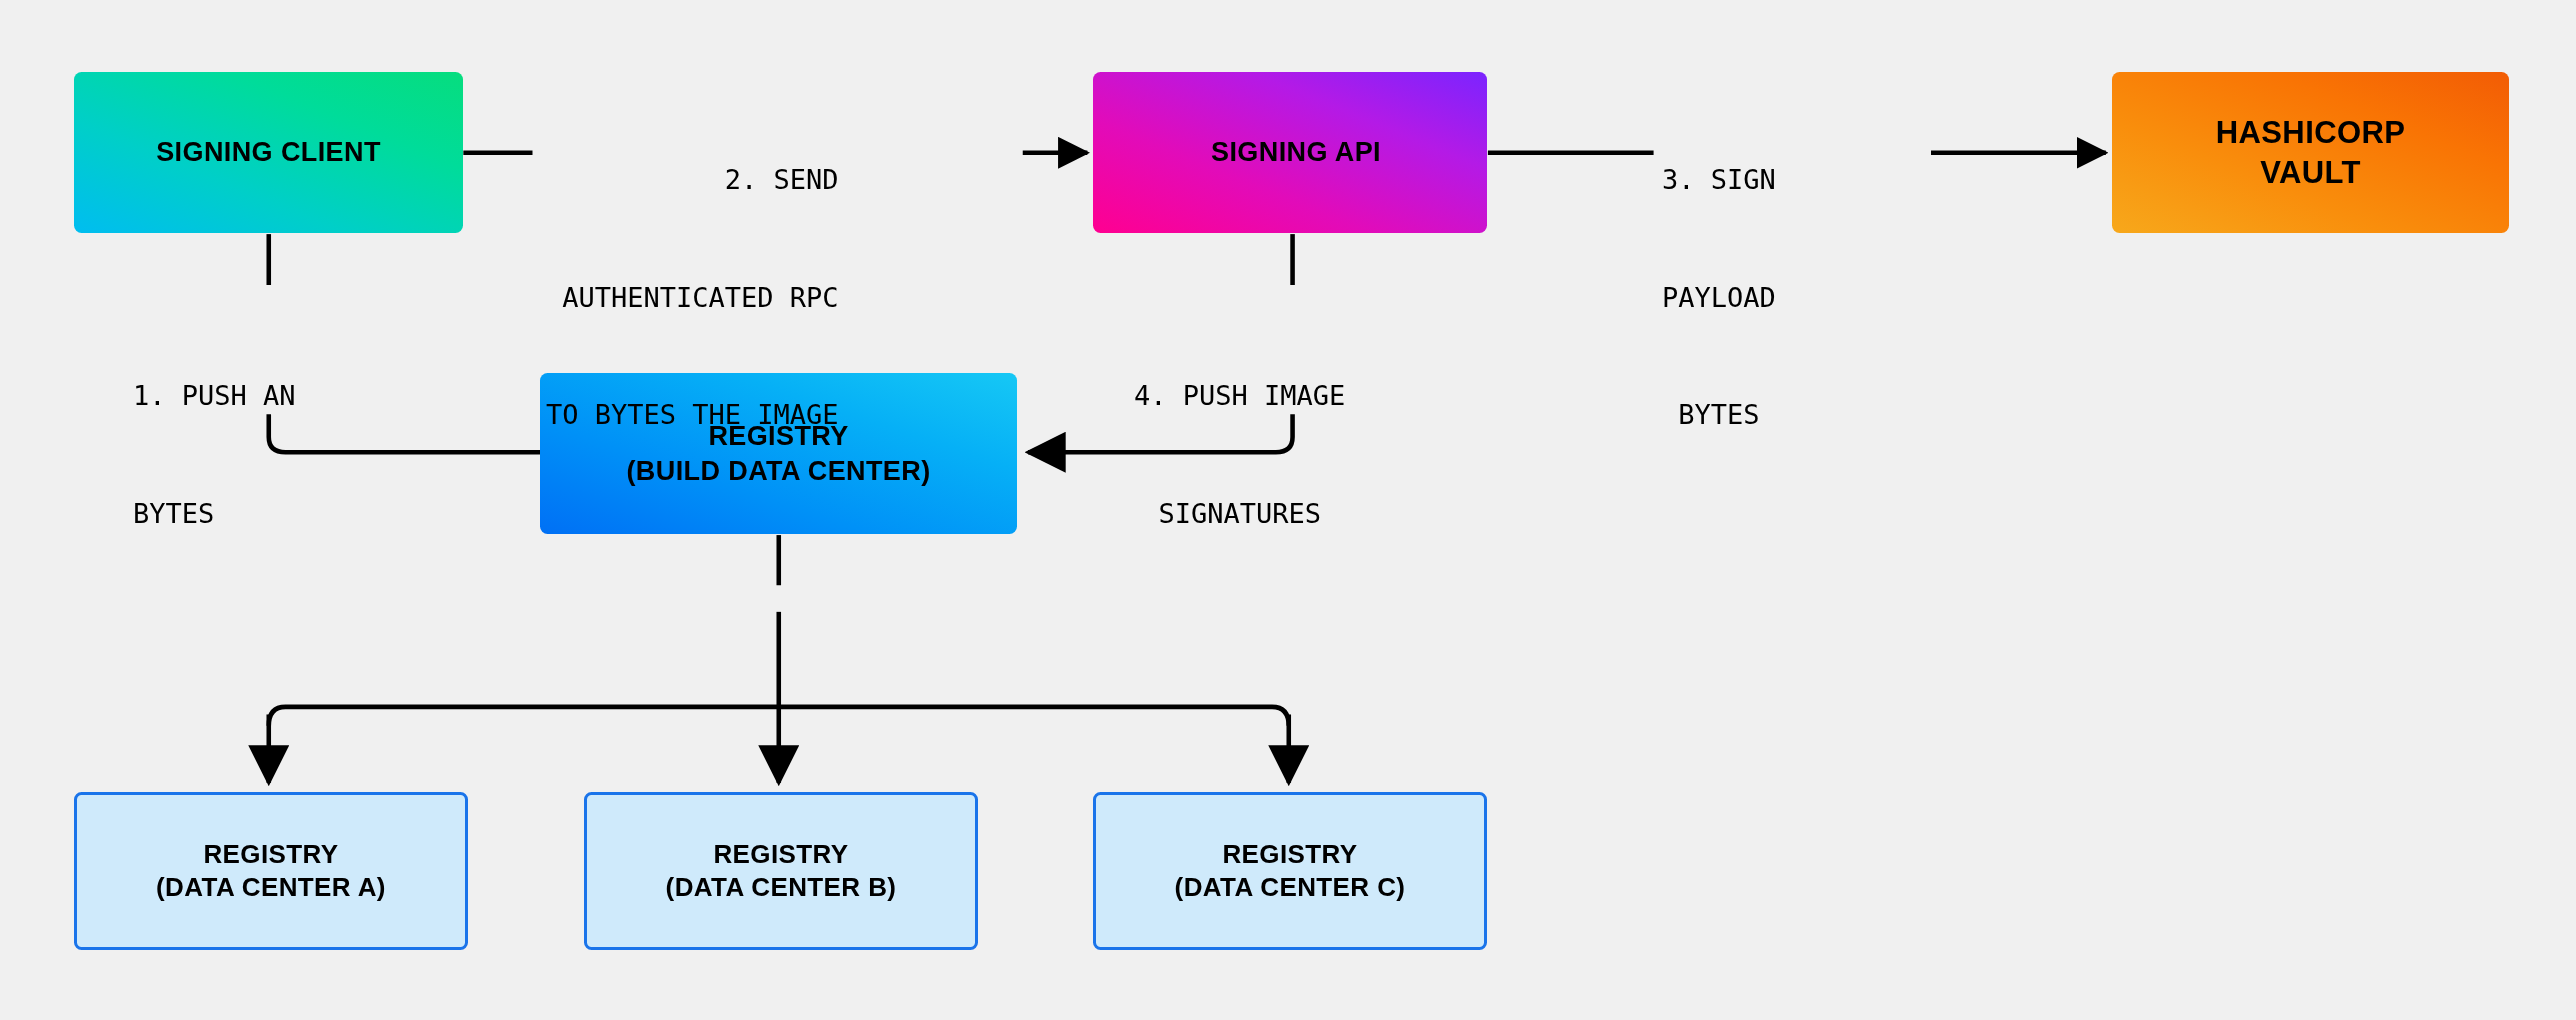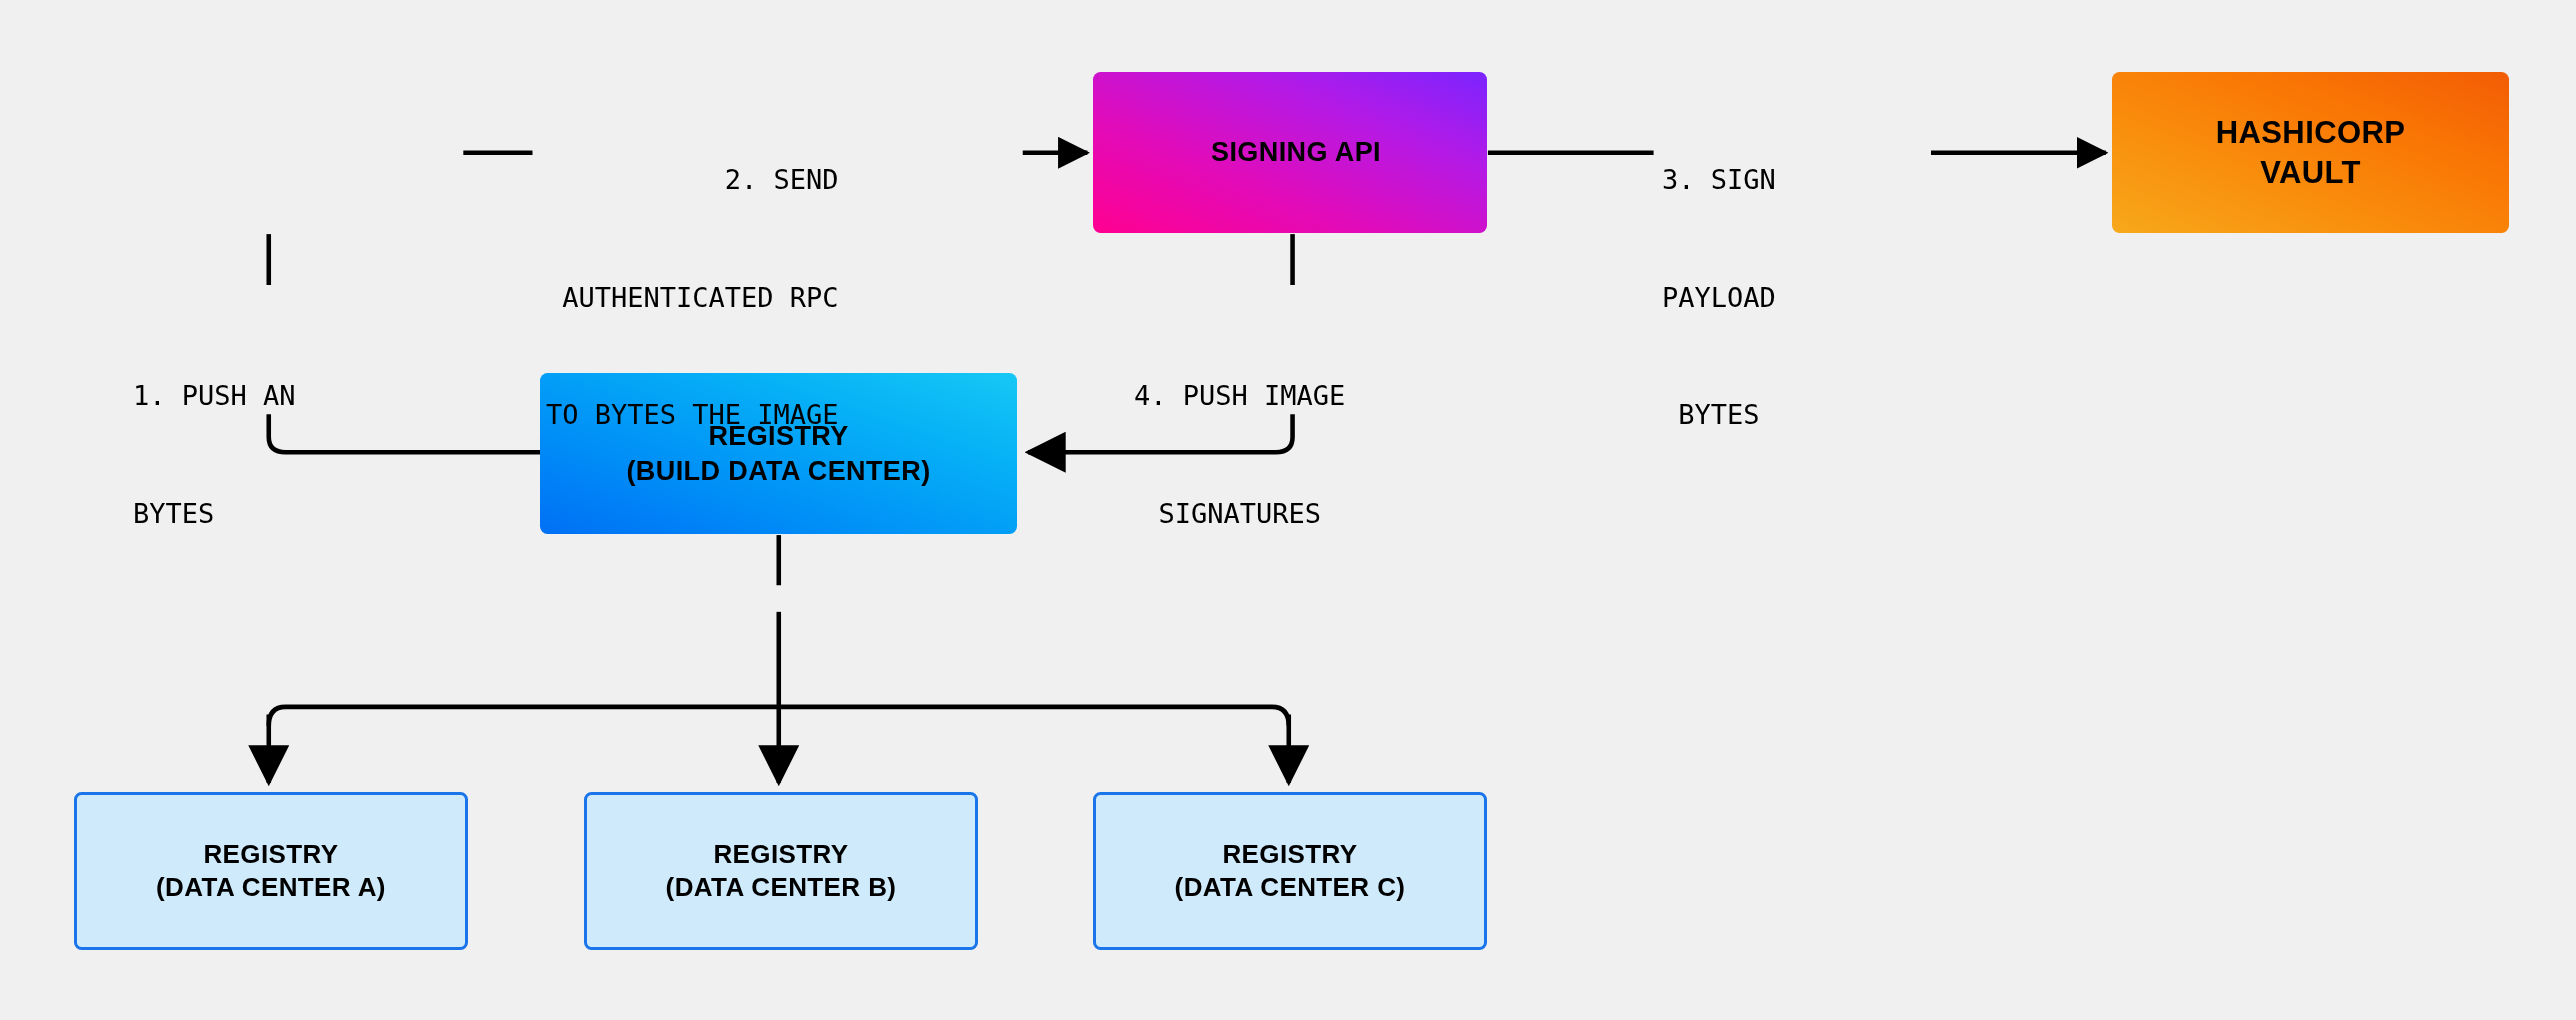--- a/index.html
+++ b/index.html
@@ -131,20 +131,23 @@
       <line x1="1024" y1="805" x2="1024" y2="930"></line>
 
       <path d="M 353 955 Q 353 930 375 930 L 1673 930 Q 1695 930 1695 955"></path>
 
       <line x1="353" y1="940" x2="353" y2="1030" marker-end="url(#arrowBig)"></line>
       <line x1="1024" y1="930" x2="1024" y2="1030" marker-end="url(#arrowBig)"></line>
       <line x1="1695" y1="940" x2="1695" y2="1030" marker-end="url(#arrowBig)"></line>
     </g>
   </svg>
 
+  <div class="node node--gradient node--client">
+    <span class="line">SIGNING CLIENT</span>
+  </div>
 
   <div class="node node--gradient node--api">
     <span class="line">SIGNING API</span>
   </div>
 
   <div class="node node--gradient node--vault">
     <span class="line">HASHICORP</span>
     <span class="line">VAULT</span>
   </div>
 

